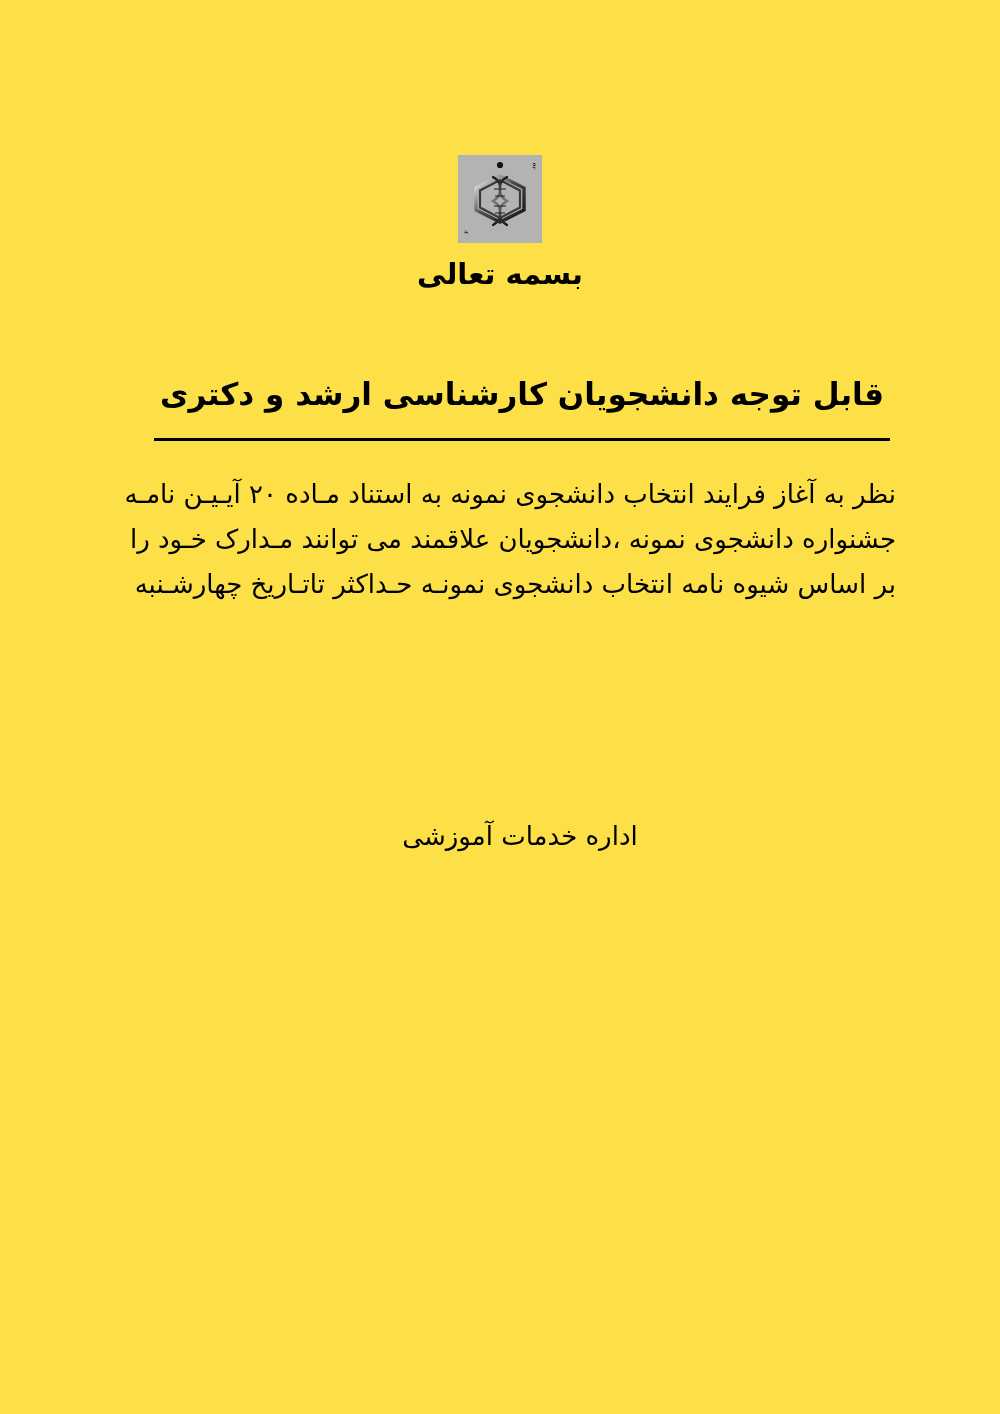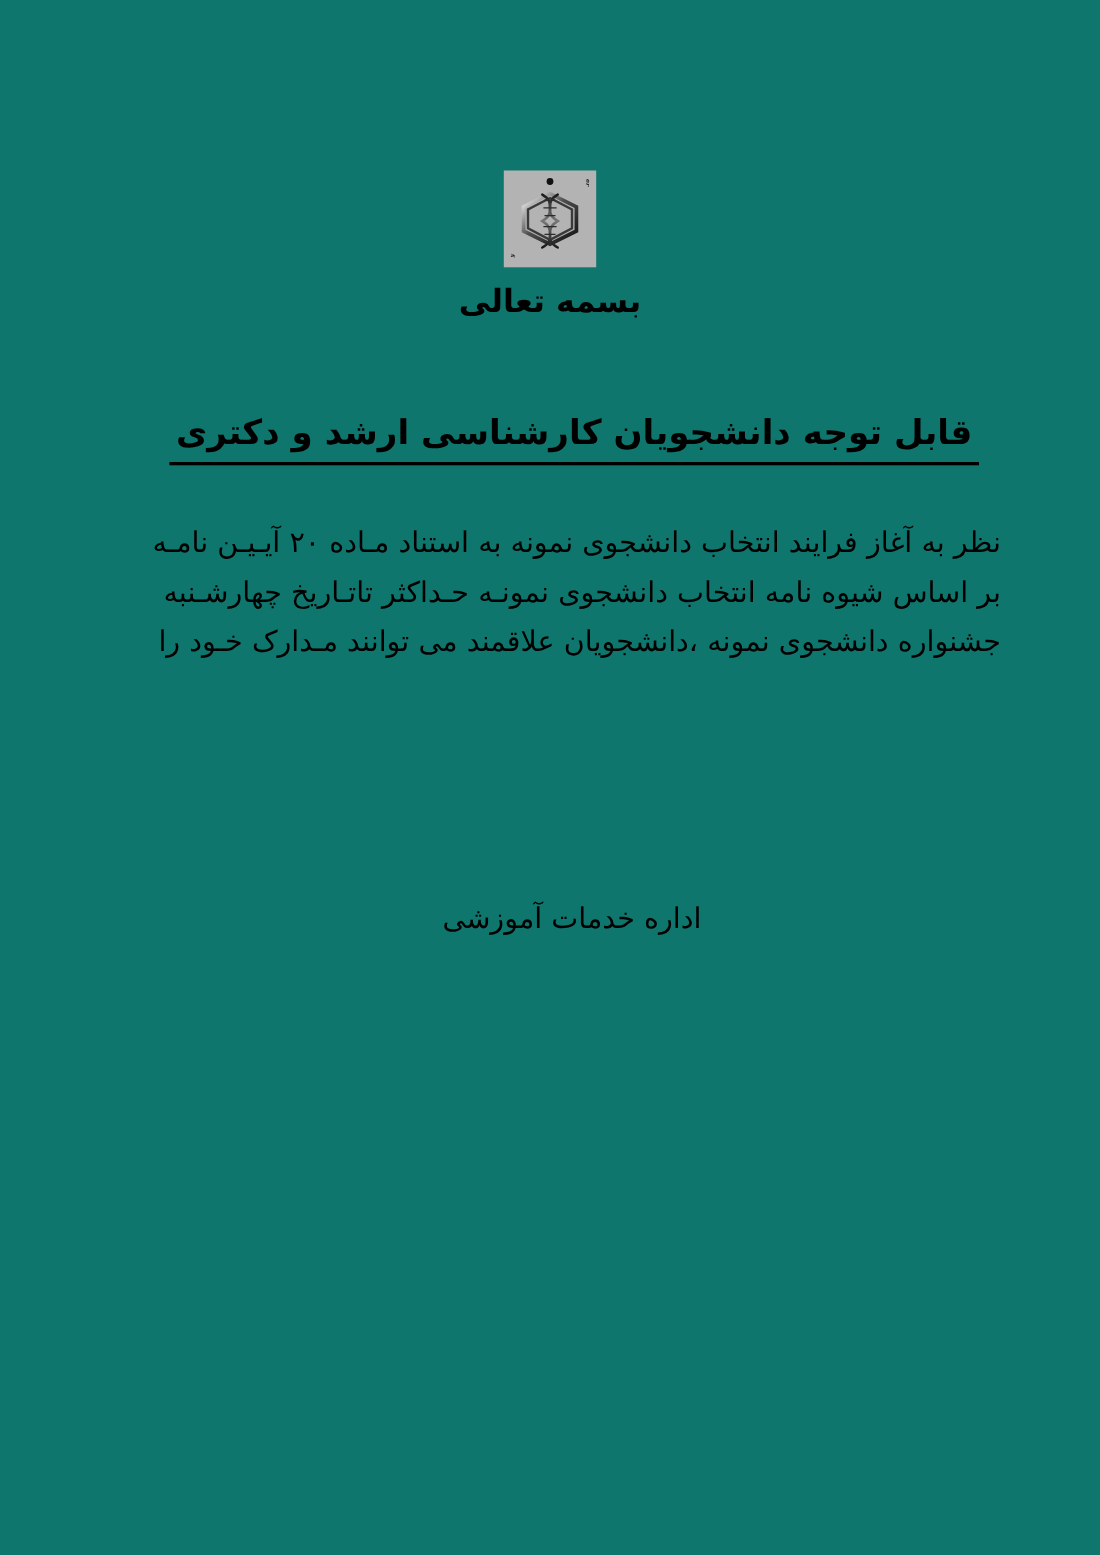--- a/index.html
+++ b/index.html
@@ -14,21 +14,21 @@
     position: relative;
     font-family: "DejaVu Sans", "Liberation Sans", sans-serif;
     color: #000000;
     overflow: hidden;
   }
 
   .page {
     position: relative;
     width: 1000px;
     height: 1414px;
-    background: #0f766e;
+    background: #fde047;
   }
 
   
   .logo-wrap {
     position: absolute;
     left: 458px;
     top: 155px;
     width: 84px;
     height: 88px;
   }
@@ -62,29 +62,29 @@
     width: 1000px;
     text-align: center;
     direction: rtl;
     font-size: 31px;
     font-weight: bold;
     line-height: 1.3;
   }
   .heading .heading-text {
     display: inline-block;
     border-bottom: 3px solid #000000;
-    padding: 0 6px 6px 6px;
+    padding: 0 6px 24px 6px;
     min-width: 672px;
     margin-left: 44px;
   }
 
   
   .body-block {
     position: absolute;
-    right: 90px;
+    right: 104px;
     top: 472px;
     width: 824px;
     direction: rtl;
     text-align: right;
     font-size: 26px;
     line-height: 45px;
   }
   .body-line {
     display: block;
     white-space: nowrap;
@@ -160,21 +160,21 @@
   </div>
 
   <div class="basmala">بسمه تعالی</div>
 
   <div class="heading">
     <span class="heading-text">قابل توجه  دانشجویان کارشناسی ارشد و دکتری</span>
   </div>
 
   <div class="body-block">
     <span class="body-line">نظر به آغاز فرایند انتخاب دانشجوی نمونه به استناد مـاده ۲۰ آیـیـن نامـه</span>
+    <span class="body-line">جشنواره دانشجوی نمونه ،دانشجویان علاقمند می توانند مـدارک خـود را</span>
     <span class="body-line">بر اساس شیوه نامه انتخاب دانشجوی نمونـه  حـداکثر تاتـاریخ چهارشـنبه</span>
-    <span class="body-line">جشنواره دانشجوی نمونه ،دانشجویان علاقمند می توانند مـدارک خـود را</span>
   </div>
 
   <div class="signature">
     <span class="sig-line">اداره خدمات آموزشی</span>
   </div>
 
 </div>
 
 </body></html>

